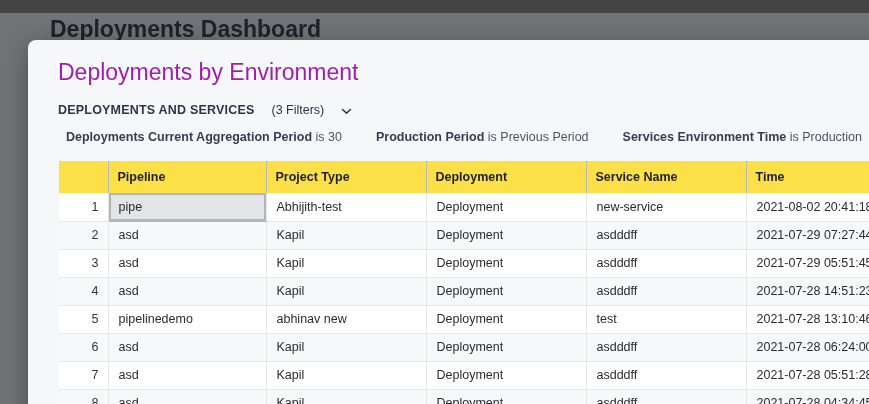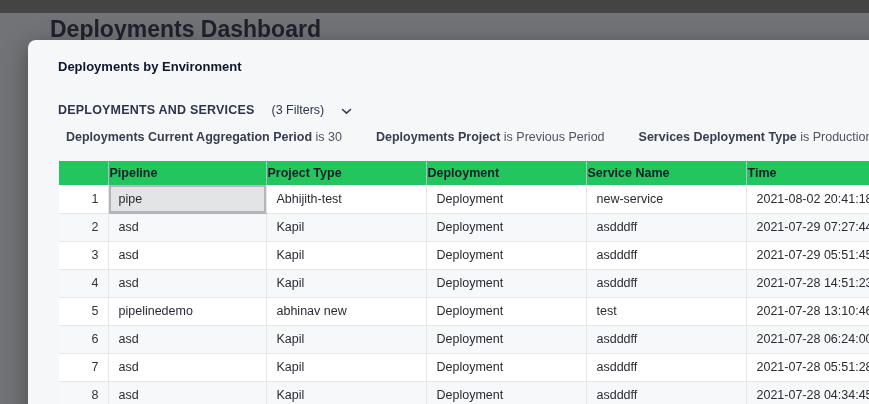--- a/index.html
+++ b/index.html
@@ -14,21 +14,21 @@
     position:absolute; left:50px; top:3px;
     font-size:23px; font-weight:bold; color:#20212c;
   }
   .modal {
     position:absolute; left:28px; top:27px; width:880px; height:420px;
     background:#f6f7f9; border-radius:8px;
     box-shadow:0 6px 24px rgba(0,0,0,0.35);
   }
   .modal-title {
     position:absolute; left:30px; top:19px;
-    font-size:13px; font-weight:bold; color:#0f172a;
+    font-size:23px; font-weight:normal; color:#a21caf;
   }
   .filter-bar {
     position:absolute; left:30px; top:62px;
     font-size:12.5px; color:#2f3449; cursor:pointer;
     display:flex; align-items:center; gap:17px;
   }
   .filter-bar .lbl { font-weight:bold; letter-spacing:0.2px; }
   .filter-bar .cnt { font-weight:normal; }
   .chev { display:inline-block; margin-top:2px; }
   .filter-summary {
@@ -39,22 +39,22 @@
   .filter-summary .seg b { color:#383d4f; font-weight:bold; }
   .table-wrap { position:absolute; left:31px; top:121px; }
   table.grid { border-collapse:collapse; table-layout:fixed; font-size:12.5px; }
   table.grid col.c-num  { width:49px; }
   table.grid col.c-pipe { width:158px; }
   table.grid col.c-proj { width:160px; }
   table.grid col.c-dep  { width:160px; }
   table.grid col.c-svc  { width:160px; }
   table.grid col.c-time { width:160px; }
   table.grid th {
-    background:#22c55e; color:#1e1f2b; font-weight:bold; text-align:left;
-    height:24px; padding:0 0 0 1px; border-left:1px solid #b6b9bf;
+    background:#fde047; color:#1e1f2b; font-weight:bold; text-align:left;
+    height:32px; padding:0 0 0 9px; border-left:1px solid #b6b9bf;
     white-space:nowrap; overflow:hidden;
   }
   table.grid th:first-child { border-left:none; }
   table.grid td {
     height:28px; padding:0 0 0 10px; color:#2a2b33; background:#ffffff;
     border-bottom:1px solid #e6e7ea; border-right:1px solid #e6e7ea;
     white-space:nowrap; overflow:hidden; cursor:pointer;
   }
   table.grid td.num {
     text-align:right; padding:0 9px 0 0; color:#33343c; cursor:default;
@@ -82,21 +82,21 @@
     <div class="filter-bar">
       <span class="lbl">DEPLOYMENTS AND SERVICES</span>
       <span class="cnt">(3 Filters)</span>
       <span class="chev">
         <svg width="11" height="7" viewBox="0 0 11 7">
           <polyline points="1.5,1.5 5.5,5.2 9.5,1.5" fill="none" stroke="#333a52" stroke-width="1.6" stroke-linecap="round" stroke-linejoin="round"></polyline>
         </svg>
       </span>
     </div>
 
-    <div class="filter-summary"><span class="seg"><b>Deployments Current Aggregation Period</b> is 30</span><span class="seg"><b>Deployments Project</b> is Previous Period</span><span class="seg"><b>Services Deployment Type</b> is Production</span></div>
+    <div class="filter-summary"><span class="seg"><b>Deployments Current Aggregation Period</b> is 30</span><span class="seg"><b>Production Period</b> is Previous Period</span><span class="seg"><b>Services Environment Time</b> is Production</span></div>
 
     <div class="table-wrap">
       <table class="grid">
         <colgroup>
           <col class="c-num">
             <col class="c-pipe">
             <col class="c-proj">
           <col class="c-dep">
             <col class="c-svc">
             <col class="c-time">

